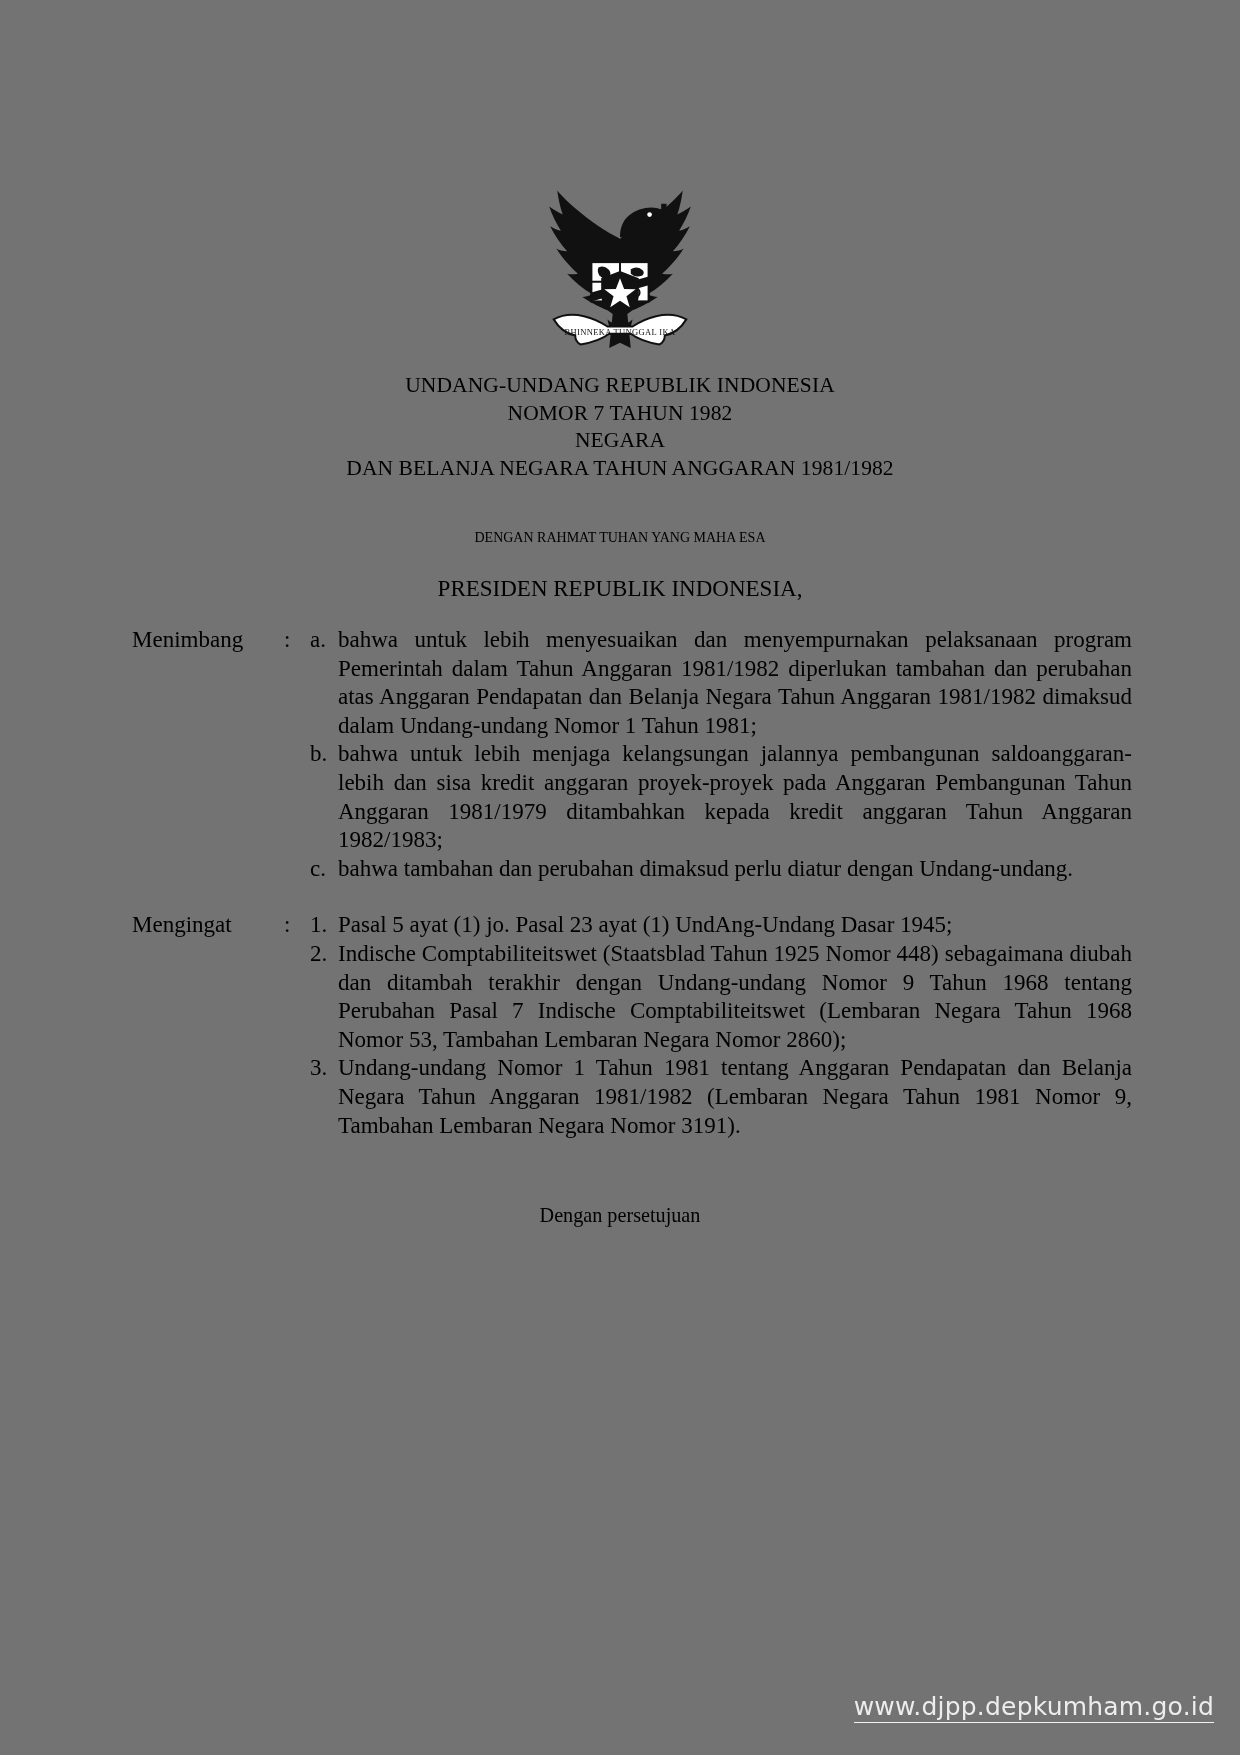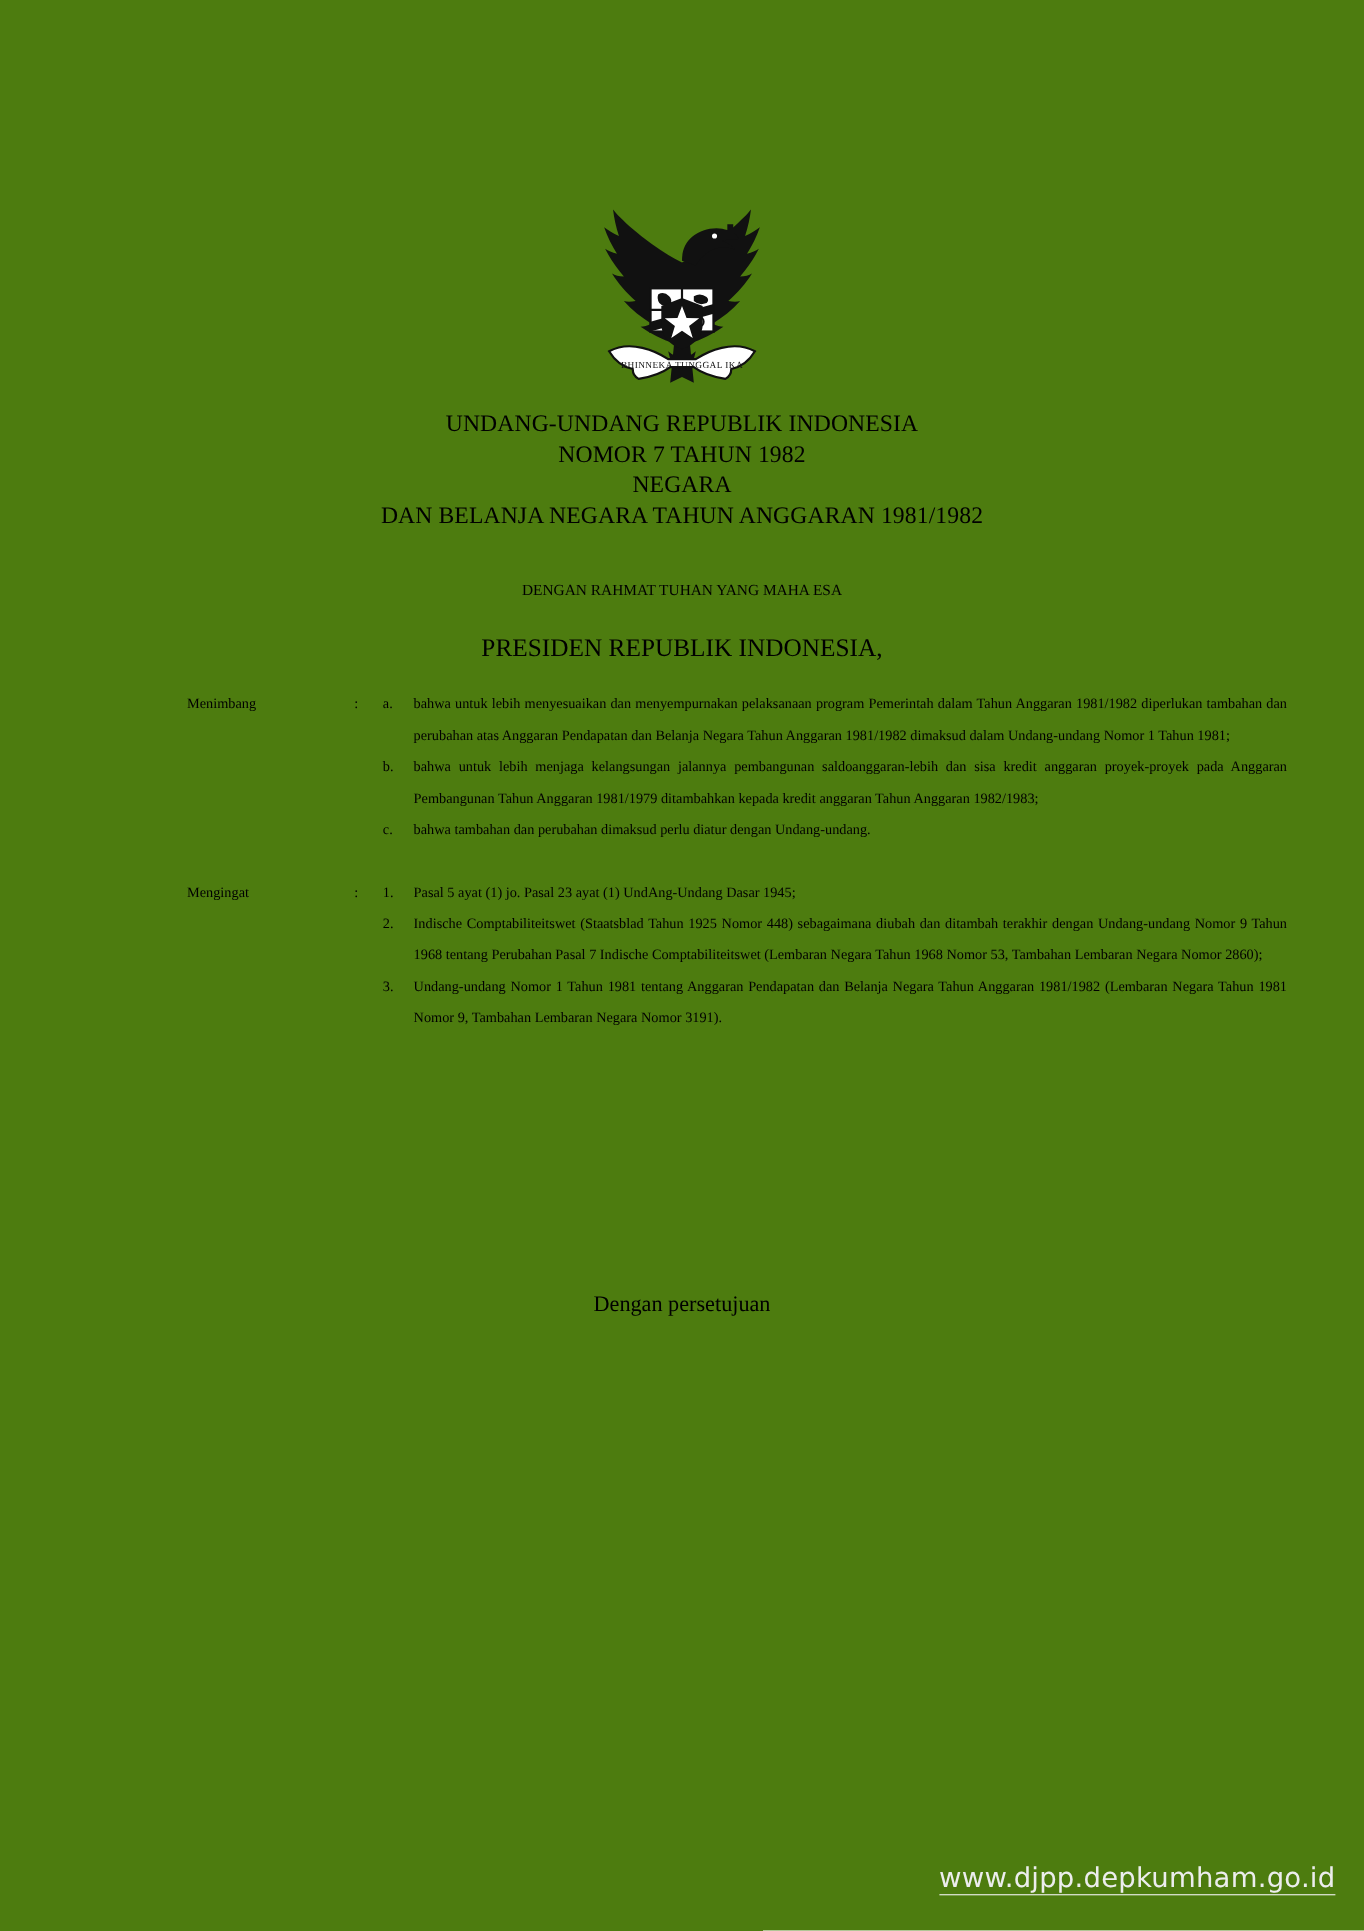--- a/index.html
+++ b/index.html
@@ -8,21 +8,21 @@
     background: #ffffff;
   }
   body {
     font-family: "Liberation Serif", "DejaVu Serif", serif;
     color: #000000;
   }
   .page {
     position: relative;
     width: 1240px;
     height: 1755px;
-    background: #4d7c0f;
+    background: #737373;
     overflow: hidden;
     box-sizing: border-box;
   }
 
   
   .emblem-wrap {
     position: absolute;
     top: 185px;
     left: 0;
     width: 100%;
@@ -66,23 +66,22 @@
     font-size: 23px;
     line-height: 27.5px;
   }
 
   
   .clauses {
     position: absolute;
     top: 626px;
     left: 0;
     width: 1084px;
-    font-size: 13px;
+    font-size: 23px;
     line-height: 28.6px;
-    margin-left: 38px;
   }
   .clause-group {
     display: flex;
     align-items: flex-start;
     width: 1000px;
     margin-left: 132px;
   }
   .clause-group + .clause-group { margin-top: 28px; }
 
   .clause-label {
@@ -112,21 +111,21 @@
     min-width: 0;
     text-align: justify;
     text-justify: inter-word;
     hyphens: none;
   }
   .clause-text.nojust { text-align: left; }
 
   
   .closing {
     position: absolute;
-    top: 1172px;
+    top: 1201px;
     left: 120px;
     width: 1000px;
     text-align: center;
     font-size: 20.2px;
     line-height: 28.6px;
   }
   .closing .approval { font-size: 20.2px; }
   .closing .dpr {
     font-size: 21.5px;
     letter-spacing: 0.1px;

